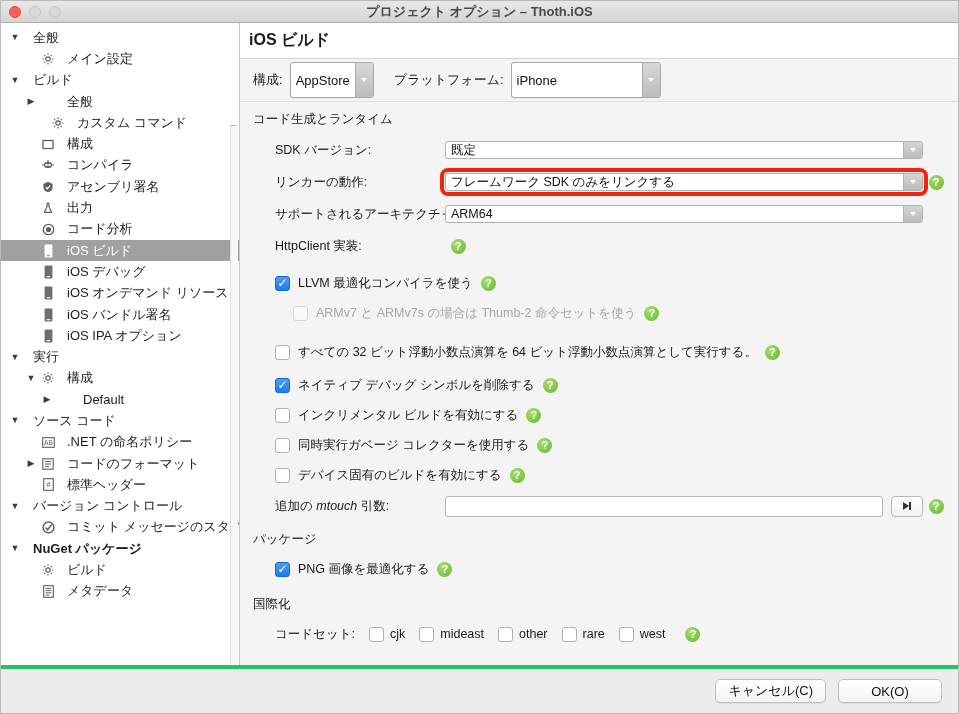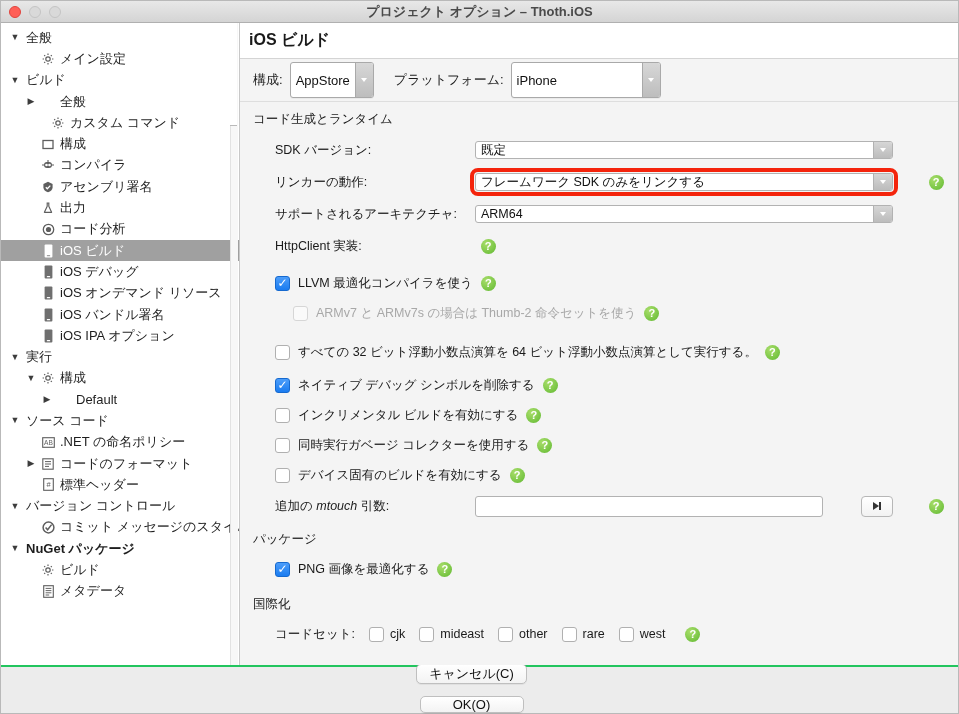--- a/index.html
+++ b/index.html
@@ -62,21 +62,21 @@
     width: 16px; min-width: 16px; text-align: center;
     font-size: 9px; color: #3c3c3c; line-height: 1;
   }
   .tree-row.selected .disc { color: #fff; }
   .ico {
     width: 18px; min-width: 18px; display: inline-flex;
     align-items: center; justify-content: center;
     color: #5a5a5a;
   }
   .tree-row.selected .ico { color: #ffffff; }
-  .lbl { padding-left: 3px; }
+  .lbl { padding-left: 3px; margin-left: 7px; }
   .sb-scroll {
     position: absolute; right: 1px; top: 0; width: 8px; bottom: 0;
     background: #f7f7f7; border-left: 1px solid #e2e2e2;
   }
   .sb-thumb {
     position: absolute; right: 1px; top: 0; width: 7px; height: 103px;
     background: #ffffff; border-bottom: 1px solid #b9b9b9;
   }
 
   
@@ -136,21 +136,20 @@
   .sec-head {
     font-size: 12.5px; color: #1a1a1a;
     padding: 9px 0 6px 4px;
   }
 
   
   .frow {
     display: flex; align-items: center;
     height: 32px;
     position: relative;
-    gap: 30px;
   }
   .flabel {
     width: 196px; min-width: 196px;
     text-align: left; padding-left: 26px;
     font-size: 12.5px; color: #1a1a1a;
     white-space: nowrap;
   }
   .fwide {
     flex: 1; display: flex; align-items: stretch;
     height: 18px;
@@ -240,23 +239,23 @@
   }
   .cs-label { margin-right: 8px; }
   .cs-item { display: flex; align-items: center; gap: 6px; margin-right: 14px; }
 
   .italic { font-style: italic; }
 
   
   .footer {
     height: 48px; min-height: 48px;
     background: #ececec;
-    border-top: 2px solid #22c55e;
+    border-top: 4px solid #22c55e;
     display: flex; align-items: center; justify-content: flex-end;
-    padding-right: 16px; gap: 12px; flex-direction: column;
+    padding-right: 16px; gap: 12px;
   }
   .btn {
     min-width: 104px; height: 24px;
     border: 1px solid #bfbfbf; border-radius: 5px;
     background: linear-gradient(to bottom,#ffffff,#f3f3f3);
     font-size: 13px; color: #111;
     display: flex; align-items: center; justify-content: center;
     padding: 0 12px;
     box-shadow: 0 1px 0 rgba(0,0,0,0.05);
   }

